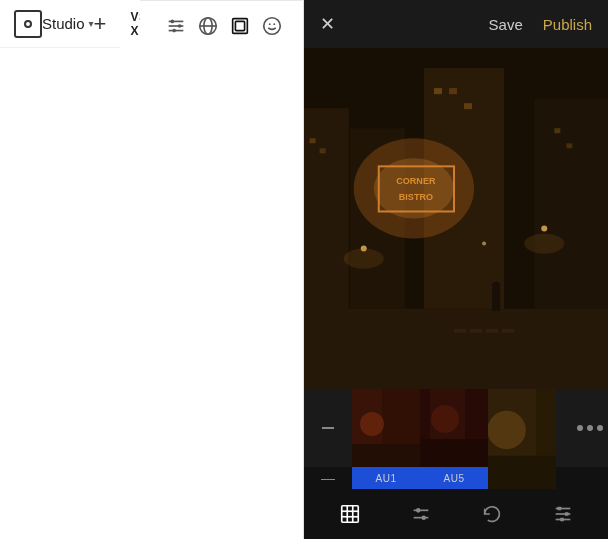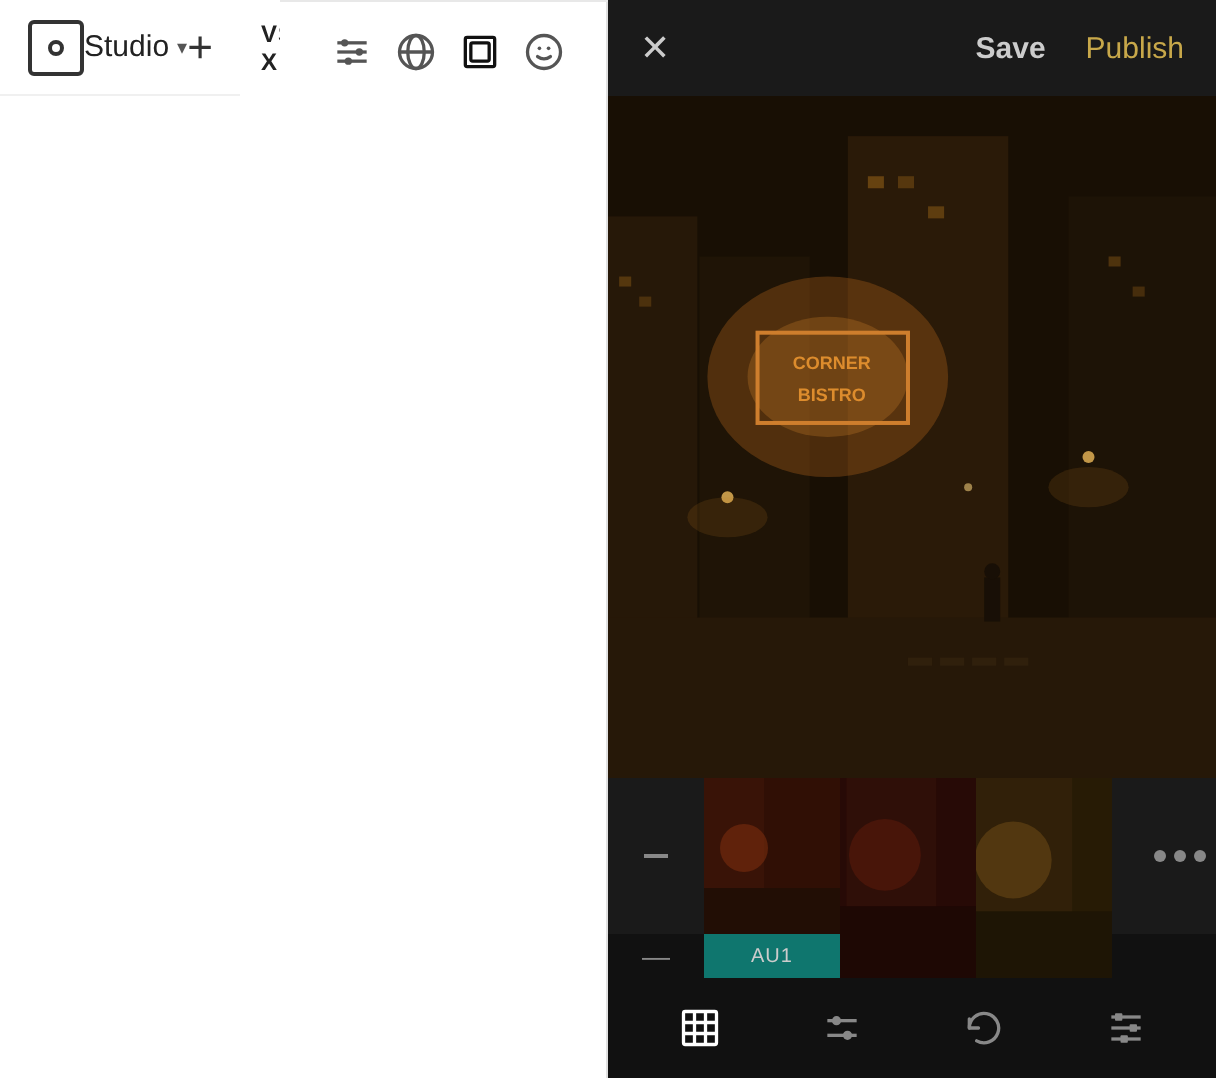--- a/index.html
+++ b/index.html
@@ -168,21 +168,21 @@
 
     .right-header-actions {
       display: flex;
       gap: 20px;
       align-items: center;
     }
 
     .right-header-save {
       color: #ccc;
       font-size: 15px;
-      font-weight: 700;
+      font-weight: 400;
     }
 
     .right-header-publish {
       color: #c8a84a;
       font-size: 15px;
       font-weight: 500;
     }
 
     .main-photo-area {
       flex: 1;
@@ -237,21 +237,21 @@
 
     .filter-thumb {
       flex: 1;
       background: #2a1808;
       position: relative;
       overflow: hidden;
     }
 
     .filter-label {
       height: 22px;
-      background: #0f766e;
+      background: #1d4ed8;
       display: flex;
       align-items: center;
       justify-content: center;
       font-size: 10px;
       color: #ccc;
       letter-spacing: 0.5px;
       font-weight: 500;
     }
 
     .filter-dash-item {
@@ -495,20 +495,21 @@
     <div class="filter-item">
       <div class="filter-thumb ft-au5">
         <svg width="100%" height="100%" viewBox="0 0 68 78" preserveAspectRatio="xMidYMid slice">
           <rect width="68" height="78" fill="#180806"></rect>
           <rect x="10" y="0" width="35" height="78" fill="#220e08"></rect>
           <circle cx="25" cy="30" r="14" fill="#6a2010" opacity="0.4"></circle>
           <rect x="0" y="50" width="68" height="28" fill="#0e0604"></rect>
           <rect width="68" height="78" fill="#901808" opacity="0.12"></rect>
         </svg>
       </div>
+      <div class="filter-label">AU5</div>
     </div>
 
     <div class="filter-item">
       <div class="filter-thumb ft-av4">
         <svg width="100%" height="100%" viewBox="0 0 68 78" preserveAspectRatio="xMidYMid slice">
           <rect width="68" height="78" fill="#1a1204"></rect>
           <rect x="5" y="0" width="40" height="78" fill="#251808"></rect>
           <circle cx="22" cy="32" r="15" fill="#906020" opacity="0.35"></circle>
           <rect x="0" y="52" width="68" height="26" fill="#100c04"></rect>
           <rect width="68" height="78" fill="#a07010" opacity="0.1"></rect>

